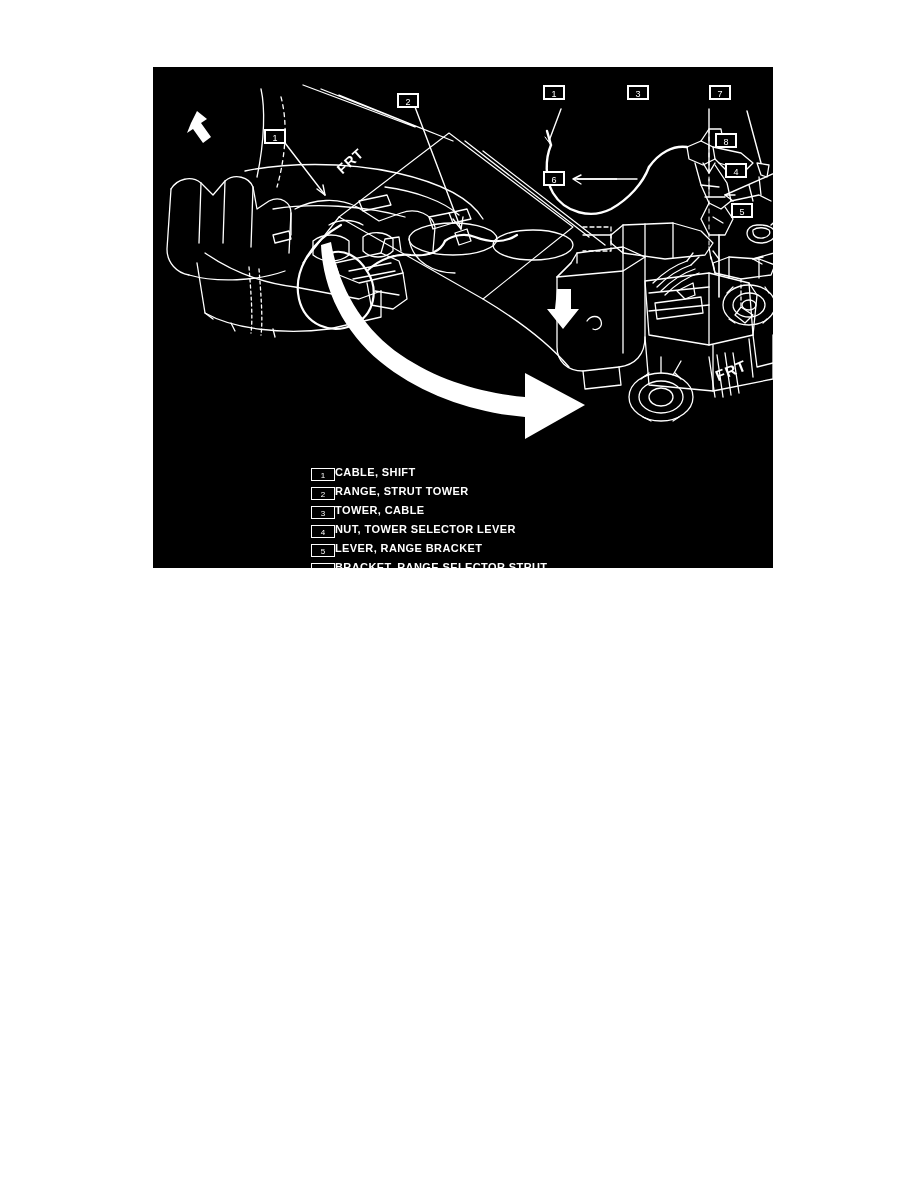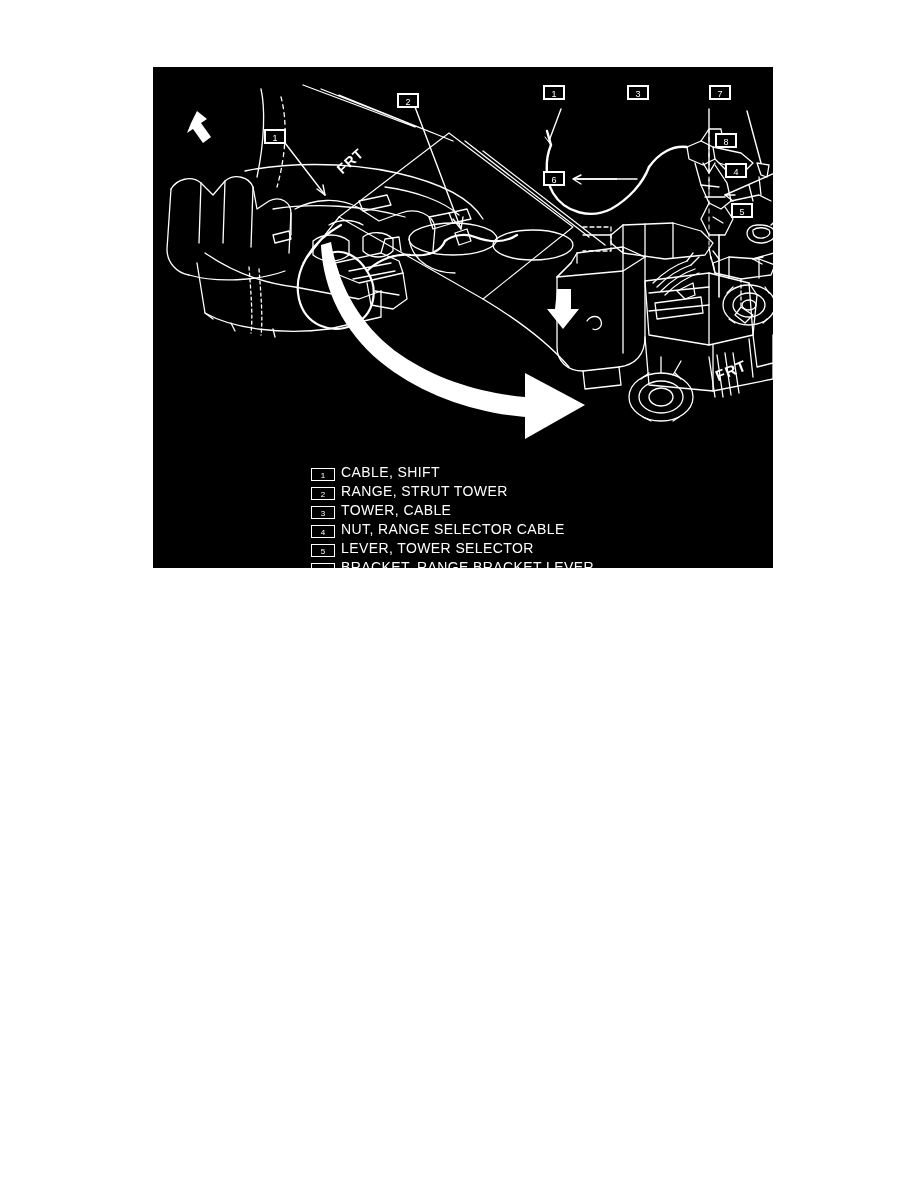--- a/index.html
+++ b/index.html
@@ -89,28 +89,29 @@
     background: #000000;
     color: #ffffff;
     font-size: 8px;
     line-height: 13px;
     text-align: center;
     box-sizing: border-box;
     font-family: "Liberation Sans", sans-serif;
   }
   .legend-text {
     position: absolute;
-    left: 30px;
+    left: 24px;
     top: 0px;
     color: #ffffff;
-    font-size: 14px;
+    font-size: 11px;
     line-height: 11px;
     letter-spacing: 0.4px;
     font-family: "Liberation Sans", sans-serif;
     white-space: pre-line;
+    font-weight: bold;
   }
 </style>
 </head>
 <body>
 
 <div id="figure-panel">
 
   <svg class="art" width="620" height="501" viewBox="0 0 620 501" fill="none" stroke="#ffffff" stroke-width="1.3" stroke-linecap="round" stroke-linejoin="round">
 
     <path d="M150 18 L262 60 M168 22 L280 66 M186 28 L300 74"></path>
@@ -333,28 +334,28 @@
       <div class="legend-text">RANGE, STRUT TOWER</div>
     </div>
 
     <div class="legend-row">
       <div class="legend-box">3</div>
       <div class="legend-text">TOWER, CABLE</div>
     </div>
 
     <div class="legend-row">
       <div class="legend-box">4</div>
-      <div class="legend-text">NUT, RANGE SELECTOR CABLE</div>
+      <div class="legend-text">NUT, TOWER SELECTOR LEVER</div>
     </div>
 
     <div class="legend-row">
       <div class="legend-box">5</div>
-      <div class="legend-text">LEVER, TOWER SELECTOR</div>
+      <div class="legend-text">LEVER, RANGE BRACKET</div>
     </div>
 
     <div class="legend-row">
       <div class="legend-box">6</div>
-      <div class="legend-text">BRACKET, RANGE BRACKET LEVER</div>
+      <div class="legend-text">BRACKET, RANGE SELECTOR STRUT</div>
     </div>
 
   </div>
 
 </div>
 
 </body></html>

